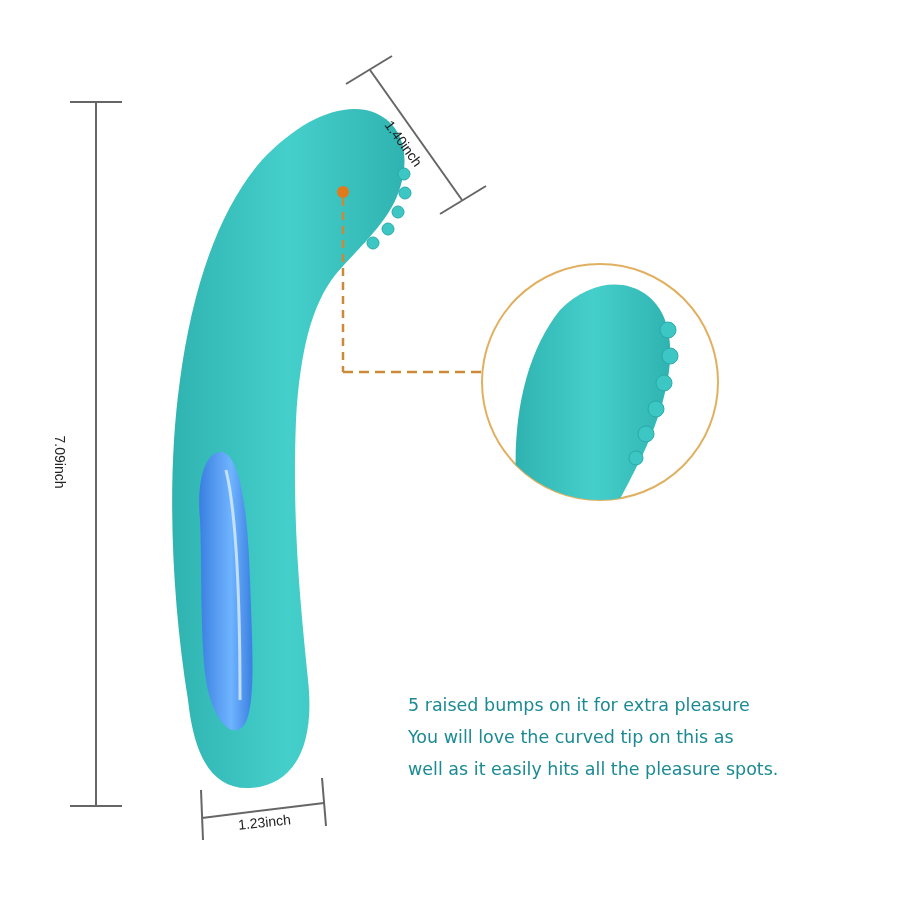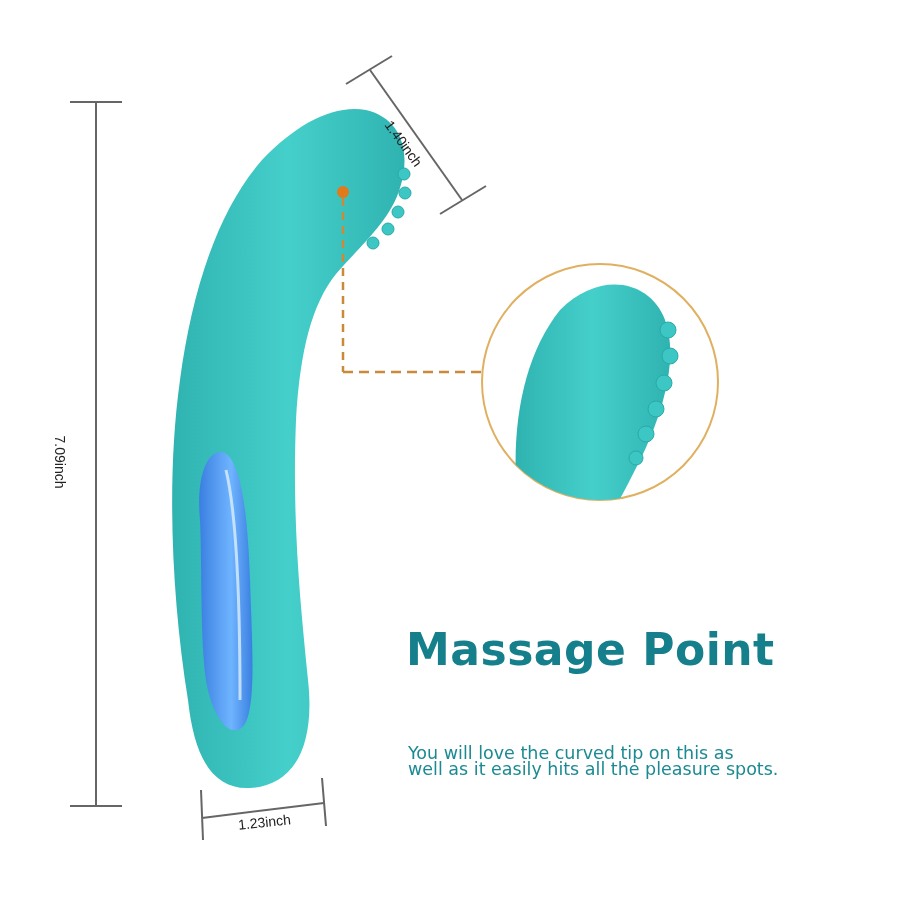--- a/index.html
+++ b/index.html
@@ -95,17 +95,17 @@
           <circle cx="636" cy="458" r="7"></circle>
         </g>
       </g>
     </g>
   </svg>
 
   <div class="dim-label" style="left:34px; top:454px; transform: rotate(90deg); transform-origin: center;">7.09inch</div>
   <div class="dim-label" style="left:388px; top:114px; transform: rotate(54deg); transform-origin: left center;">1.40inch</div>
   <div class="dim-label" style="left:238px; top:814px; transform: rotate(-6deg);">1.23inch</div>
 
-  <div class="title">Massage Point</div>
-  <div class="desc" style="top:727px;margin-top:16px;">You will love the curved tip on this as</div>
+  <div class="desc" style="top:695px;">5 raised bumps on it for extra pleasure</div>
+  <div class="desc" style="top:727px;">You will love the curved tip on this as</div>
   <div class="desc" style="top:759px;">well as it easily hits all the pleasure spots.</div>
 
 </div>
 
 </body></html>

